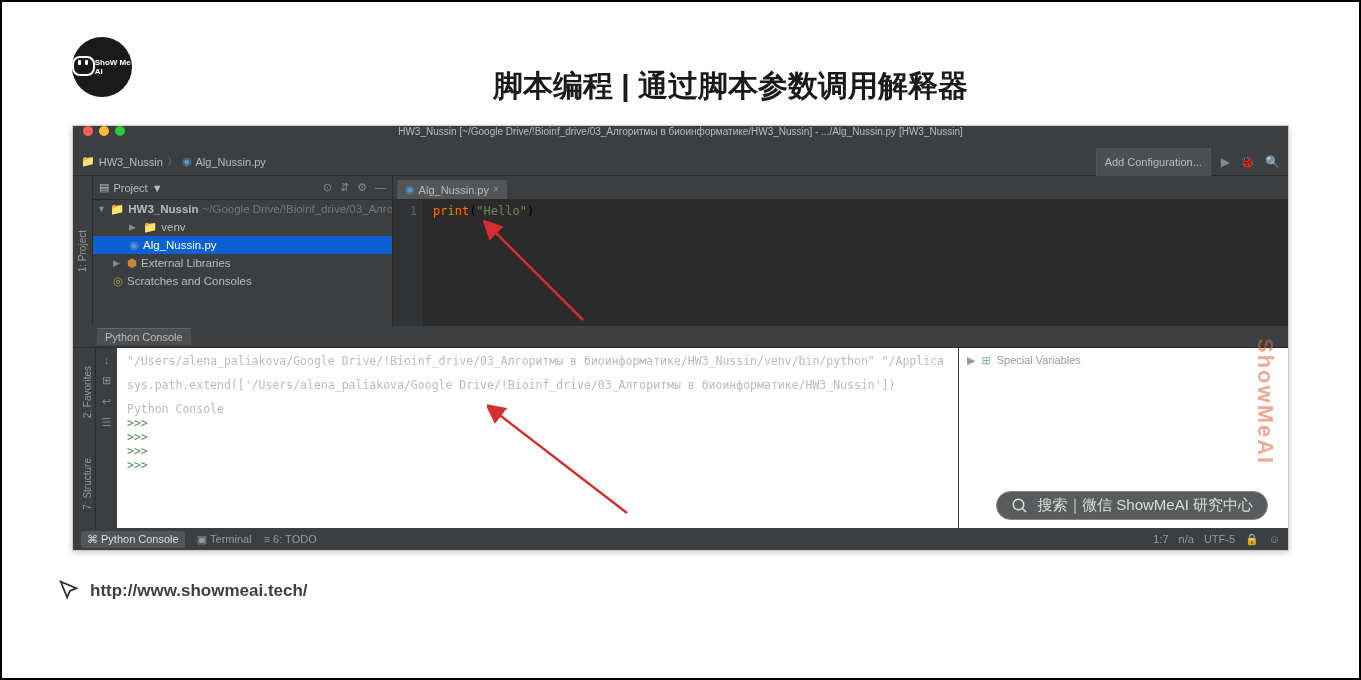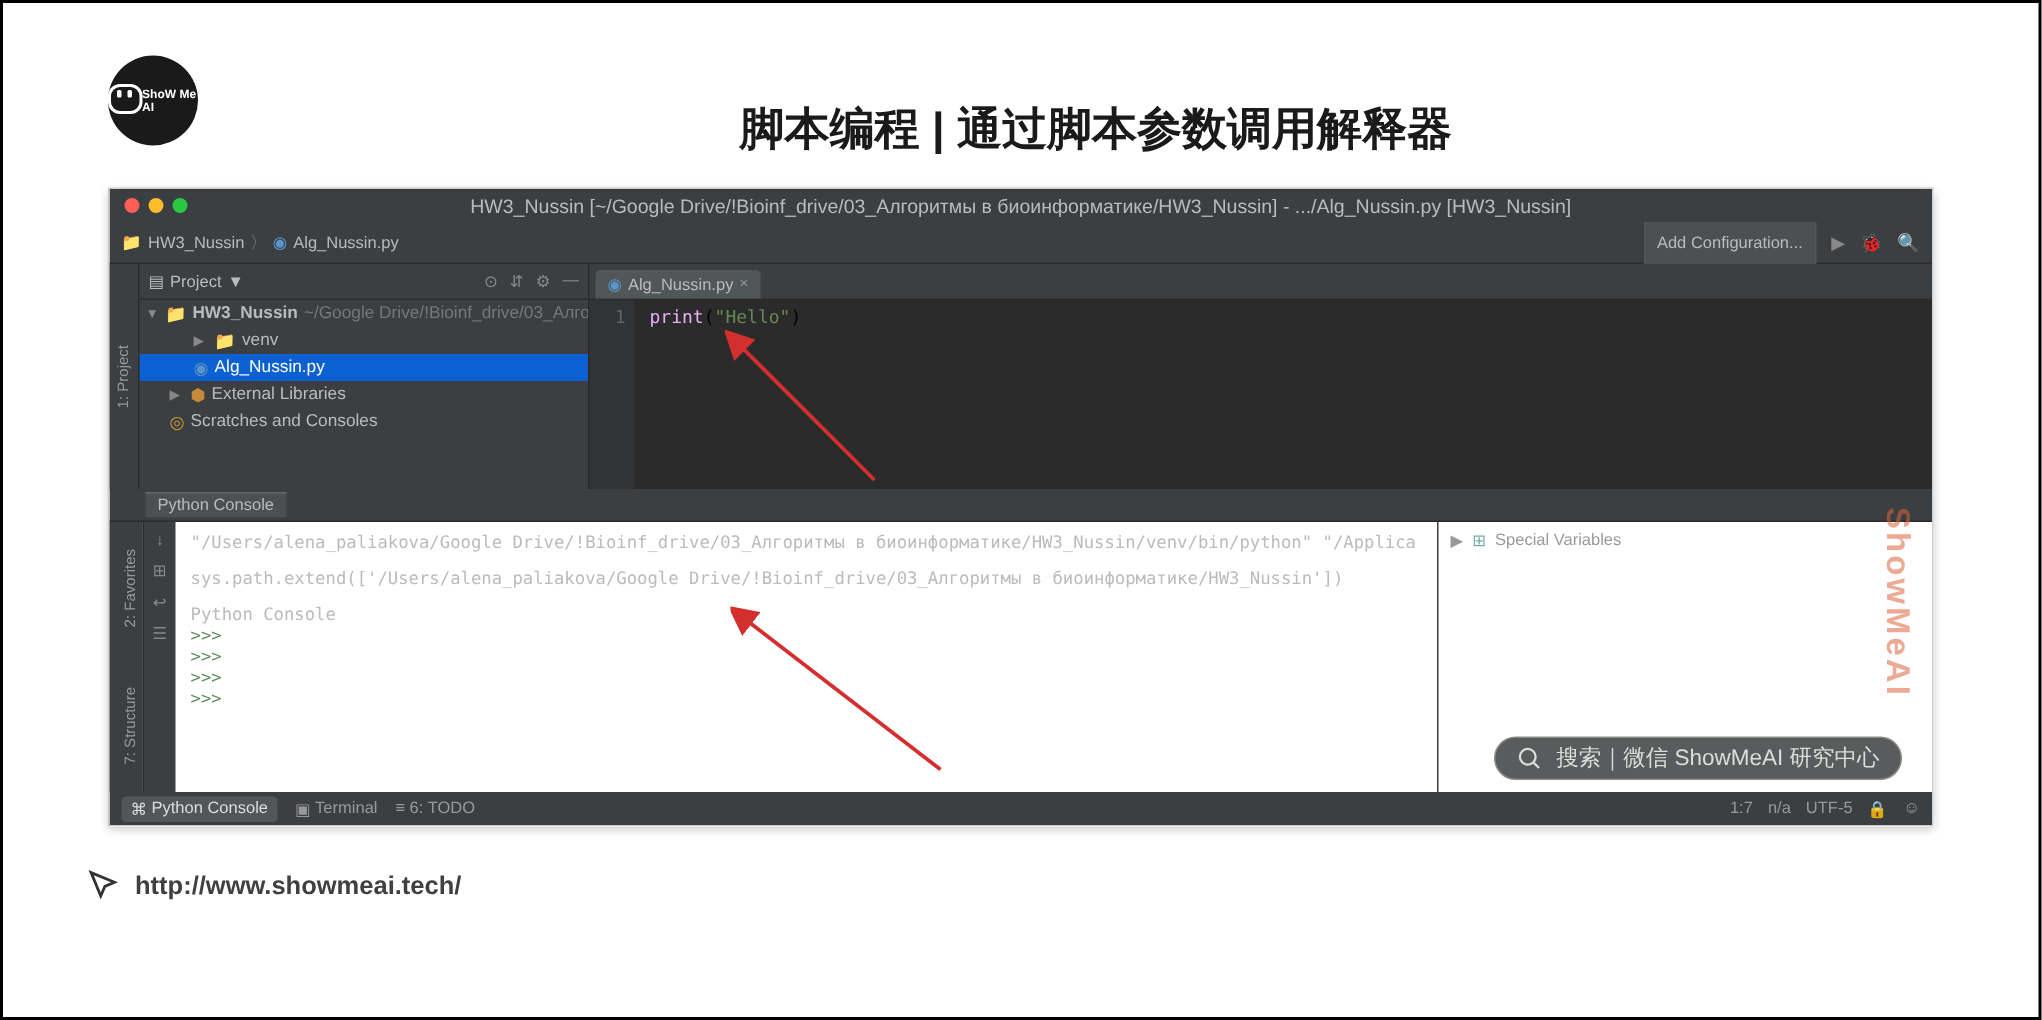--- a/index.html
+++ b/index.html
@@ -9,21 +9,21 @@
     .logo-circle { width: 60px; height: 60px; border-radius: 50%; background: #1a1a1a; display: flex; flex-direction: row; align-items: center; justify-content: center; color: #fff; flex-shrink: 0; }
     .logo-face { width: 28px; height: 20px; position: relative; margin-bottom: 2px; }
     .logo-face::before { content: ""; position: absolute; top: 0; left: 0; right: 0; bottom: 0; border: 2px solid #fff; border-radius: 8px; }
     .logo-eyes { position: absolute; top: 4px; left: 50%; transform: translateX(-50%); display: flex; gap: 4px; }
     .logo-eyes span { width: 3px; height: 5px; background: #fff; border-radius: 1px; }
     .logo-text { font-size: 8px; font-weight: bold; }
     .slide-title { flex: 1; text-align: center; font-size: 30px; font-weight: bold; color: #1a1a1a; margin-top: 40px; }
     
     .ide-frame { margin: 10px 70px; border: 1px solid #ccc; box-shadow: 0 2px 6px rgba(0,0,0,0.2); position: relative; overflow: hidden; }
     
-    .titlebar { background: #3c3f41; height: 22px; display: flex; align-items: center; font-size: 13px; color: #bbb; position: relative; }
+    .titlebar { background: #3c3f41; height: 22px; display: flex; align-items: flex-start; font-size: 10px; color: #bbb; position: relative; }
     .traffic { display: flex; gap: 6px; padding: 0 10px; }
     .traffic span { width: 10px; height: 10px; border-radius: 50%; }
     .tl-close { background: #ff5f57; }
     .tl-min { background: #ffbd2e; }
     .tl-max { background: #28c940; }
     .titlebar-text { position: absolute; left: 50%; transform: translateX(-50%); white-space: nowrap; }
     
     .navbar { background: #3c3f41; height: 28px; display: flex; align-items: center; justify-content: space-between; border-bottom: 1px solid #2b2b2b; padding: 0 8px; font-size: 11px; color: #bbb; }
     .breadcrumb { display: flex; align-items: center; gap: 4px; }
     .breadcrumb .sep { color: #888; }
@@ -52,21 +52,21 @@
     .py-ico { color: #5a94c9; }
     .lib-ico { color: #c9893a; }
     
     .editor { flex: 1; display: flex; flex-direction: column; background: #2b2b2b; position: relative; }
     .editor-tabs { height: 24px; background: #3c3f41; display: flex; align-items: flex-end; border-bottom: 1px solid #2b2b2b; }
     .editor-tab { display: flex; align-items: center; gap: 4px; padding: 3px 8px; font-size: 11px; color: #bbb; background: #515658; border-top-left-radius: 3px; border-top-right-radius: 3px; cursor: pointer; margin-left: 4px; }
     .editor-tab .close-x { color: #999; font-size: 10px; }
     .code-area { flex: 1; display: flex; font-family: Menlo, Consolas, monospace; font-size: 12px; position: relative; }
     .gutter { width: 30px; background: #313335; color: #606366; text-align: right; padding: 4px 6px 0 0; }
     .code-text { padding: 4px 0 0 10px; }
-    .fn { color: #f0abfc; }
+    .fn { color: #f97316; }
     .str { color: #6a8759; }
     
     .arrow1 { position: absolute; left: 90px; top: 20px; pointer-events: none; }
     .arrow2 { position: absolute; left: 370px; top: 55px; pointer-events: none; }
     .console-header { height: 22px; background: #3c3f41; display: flex; align-items: center; font-size: 11px; color: #bbb; padding-left: 24px; border-bottom: 1px solid #2b2b2b; }
     .console-header-tab { background: #4c5052; padding: 2px 8px; border-top: 1px solid #666; }
     .console-body { display: flex; height: 180px; position: relative; }
     .console-left-icons { width: 22px; background: #3c3f41; display: flex; flex-direction: column; align-items: center; gap: 8px; padding-top: 6px; font-size: 11px; color: #888; }
     .console-left-icons span { cursor: pointer; }
     .play-green { color: #4caf50; }

